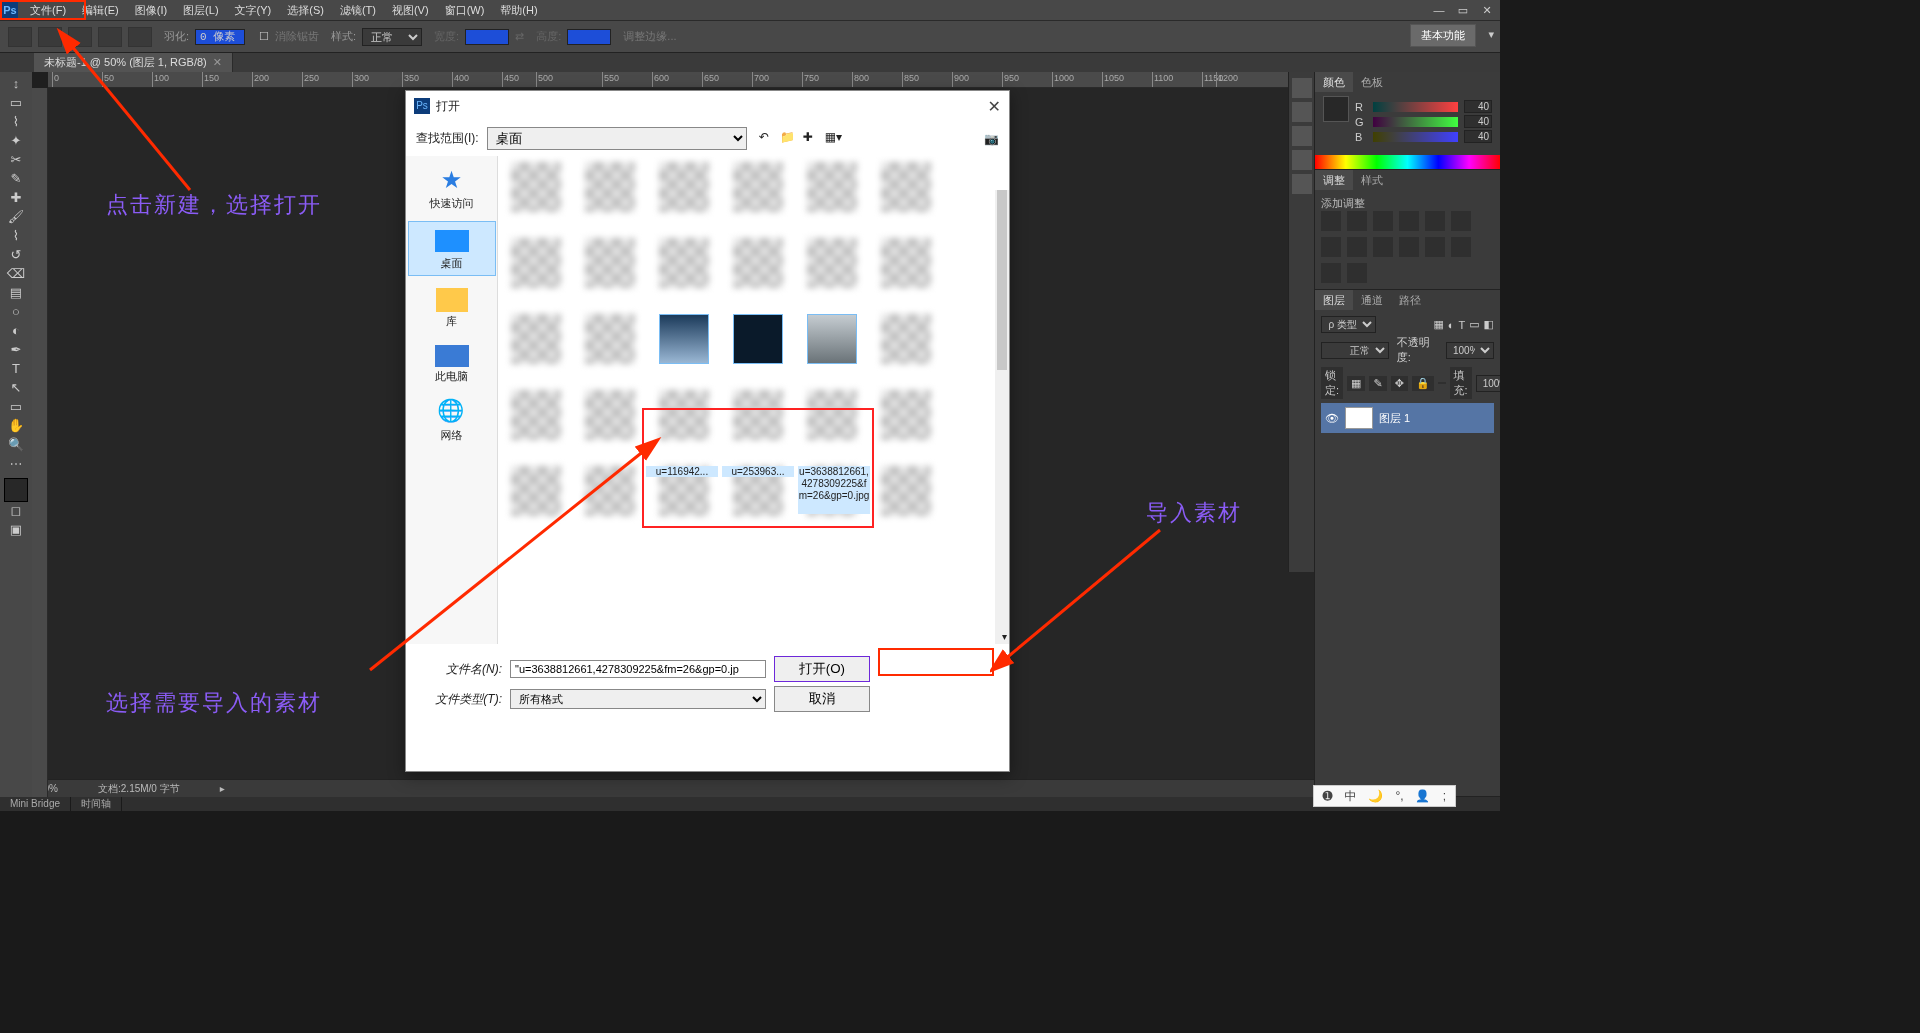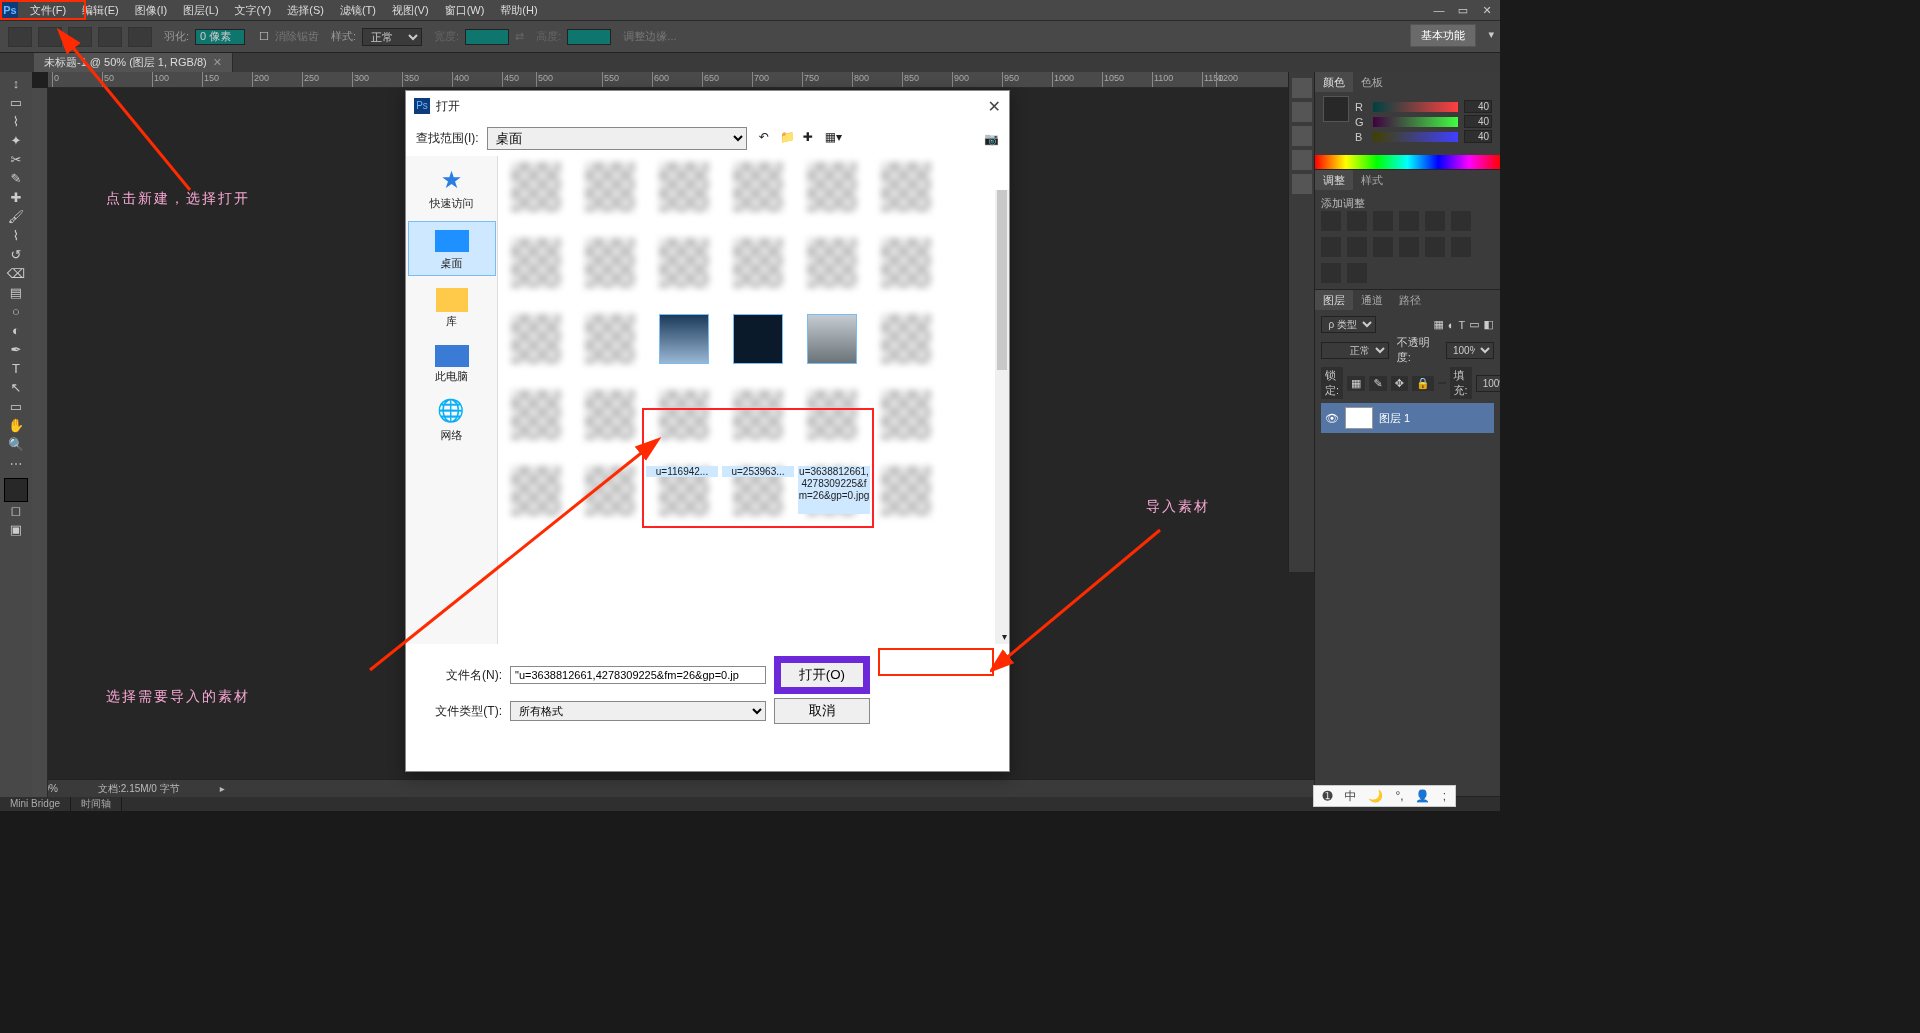--- a/index.html
+++ b/index.html
@@ -9,21 +9,21 @@
 .menubar { height:20px; background:#484848; display:flex; align-items:center; padding:0 2px; position:relative; }
 .menubar .ps-icon { width:16px; height:16px; background:#0d3c7a; color:#6bb7ff; font-weight:bold; text-align:center; line-height:16px; font-size:11px; margin-right:4px; }
 .menubar .menu-item { padding:0 8px; line-height:20px; color:#ddd; }
 .menubar .win-ctrls { position:absolute; right:4px; top:0; display:flex; gap:6px; }
 .menubar .win-ctrls span { width:18px; text-align:center; line-height:20px; color:#ccc; }
 
 
 .optbar { height:32px; background:#484848; border-top:1px solid #2a2a2a; display:flex; align-items:center; padding:0 8px; gap:6px; font-size:11px;}
 .optbar .ico { width:24px; height:20px; border:1px solid #333; background:#3a3a3a; }
 .optbar .lbl { color:#999; margin-left:6px; }
-.optbar .inp { background:#0f766e; border:1px solid #222; color:#ccc; padding:1px 4px; width:50px; font-size:11px;}
+.optbar .inp { background:#1d4ed8; border:1px solid #222; color:#ccc; padding:1px 4px; width:50px; font-size:11px;font-family:Liberation Mono, monospace;}
 .optbar .sel { background:#3a3a3a; border:1px solid #222; color:#ccc; padding:1px 4px; width:60px; font-size:11px;}
 .optbar .chk { margin-left:8px; }
 .rt-func { position:absolute; right:24px; top:24px; background:#6a6a6a; color:#fff; padding:3px 10px; font-size:11px; border:1px solid #555;}
 .rt-dd { position:absolute; right:4px; top:24px; color:#ccc; font-size:11px; padding:4px 2px;}
 
 
 .doctabs { height:20px; background:#3a3a3a; border-top:1px solid #222; display:flex; padding-left:34px;}
 .doctab { background:#535353; padding:2px 10px; border-right:1px solid #2a2a2a; font-size:11px; color:#ddd; display:flex; align-items:center; gap:6px;}
 .doctab .x { color:#999; }
 
@@ -95,26 +95,26 @@
 .dialog .places .pl.sel { background:#cde8ff; border:1px solid #7abdf4;}
 .dialog .places .ico { width:36px; height:28px; margin:0 auto 2px; }
 .dialog .files { flex:1; position:relative; overflow:hidden; background:#fff;}
 .dialog .files .hdr { display:flex; gap:20px; padding:6px 10px; font-size:12px;}
 .dialog .files .grid { display:flex; flex-wrap:wrap; gap:10px 10px; padding:6px;}
 .dialog .files .cell { width:64px; height:66px; display:flex; flex-direction:column; align-items:center;}
 .dialog .files .cell .th { width:50px; height:50px; }
 .dialog .files .selbox { border:2px solid #f22; position:absolute; }
 .dialog .bottom { padding:8px 10px;}
 .dialog .brow { display:flex; align-items:center; gap:8px; margin:4px 0;}
-.dialog .brow label { width:86px; text-align:right;}
+.dialog .brow label { width:86px; text-align:right;font-style:italic;}
 .dialog .brow .combo { flex:1; max-width:256px; border:1px solid #888; padding:2px 4px; font-size:11px;}
 .dialog .brow button { width:96px; padding:3px 0; border:1px solid #888; background:#efefef;}
 
 
-.anno { position:absolute; color:#f9a8d4; font-size:14px; font-weight:500; letter-spacing:2px;}
+.anno { position:absolute; color:#8b5cf6; font-size:22px; font-weight:500; letter-spacing:2px;}
 .redbox { position:absolute; border:2px solid #ff2a00;}
 svg.arrow { position:absolute; pointer-events:none; }
 
 
 .ime { position:absolute; right:44px; bottom:4px; height:22px; background:#f8f8f8; border:1px solid #ccc; display:flex; align-items:center; gap:6px; padding:0 6px; font-size:12px; color:#444;}
 .ime span { padding:0 3px;}
 
 .mosaic { background:
   conic-gradient(#bdbdbd 25%, #e4e4e4 0 50%, #bdbdbd 0 75%, #e4e4e4 0);
   background-size:18px 18px;
@@ -528,21 +528,21 @@
       <div style="position:absolute; right:0; top:34px; bottom:0; width:14px; background:#f0f0f0">
         <div style="position:absolute; right:2px; top:0; width:10px; height:180px; background:#c8c8c8"></div>
         <div style="position:absolute; right:2px; bottom:2px; font-size:10px">▾</div>
       </div>
     </div>
   </div>
   <div class="bottom">
     <div class="brow">
       <label>文件名(N):</label>
       <input class="combo" value="&quot;u=3638812661,4278309225&amp;fm=26&amp;gp=0.jp" style="">
-      <button style="border:7px solid #6d28d9">打开(O)</button>
+      <button style="border:1px solid #6d28d9">打开(O)</button>
     </div>
     <div class="brow">
       <label>文件类型(T):</label>
       <select class="combo"><option>所有格式</option></select>
       <button>取消</button>
     </div>
   </div>
 </div>
 
 <div class="redbox" style="left:0;top:0;width:86px;height:20px"></div>

